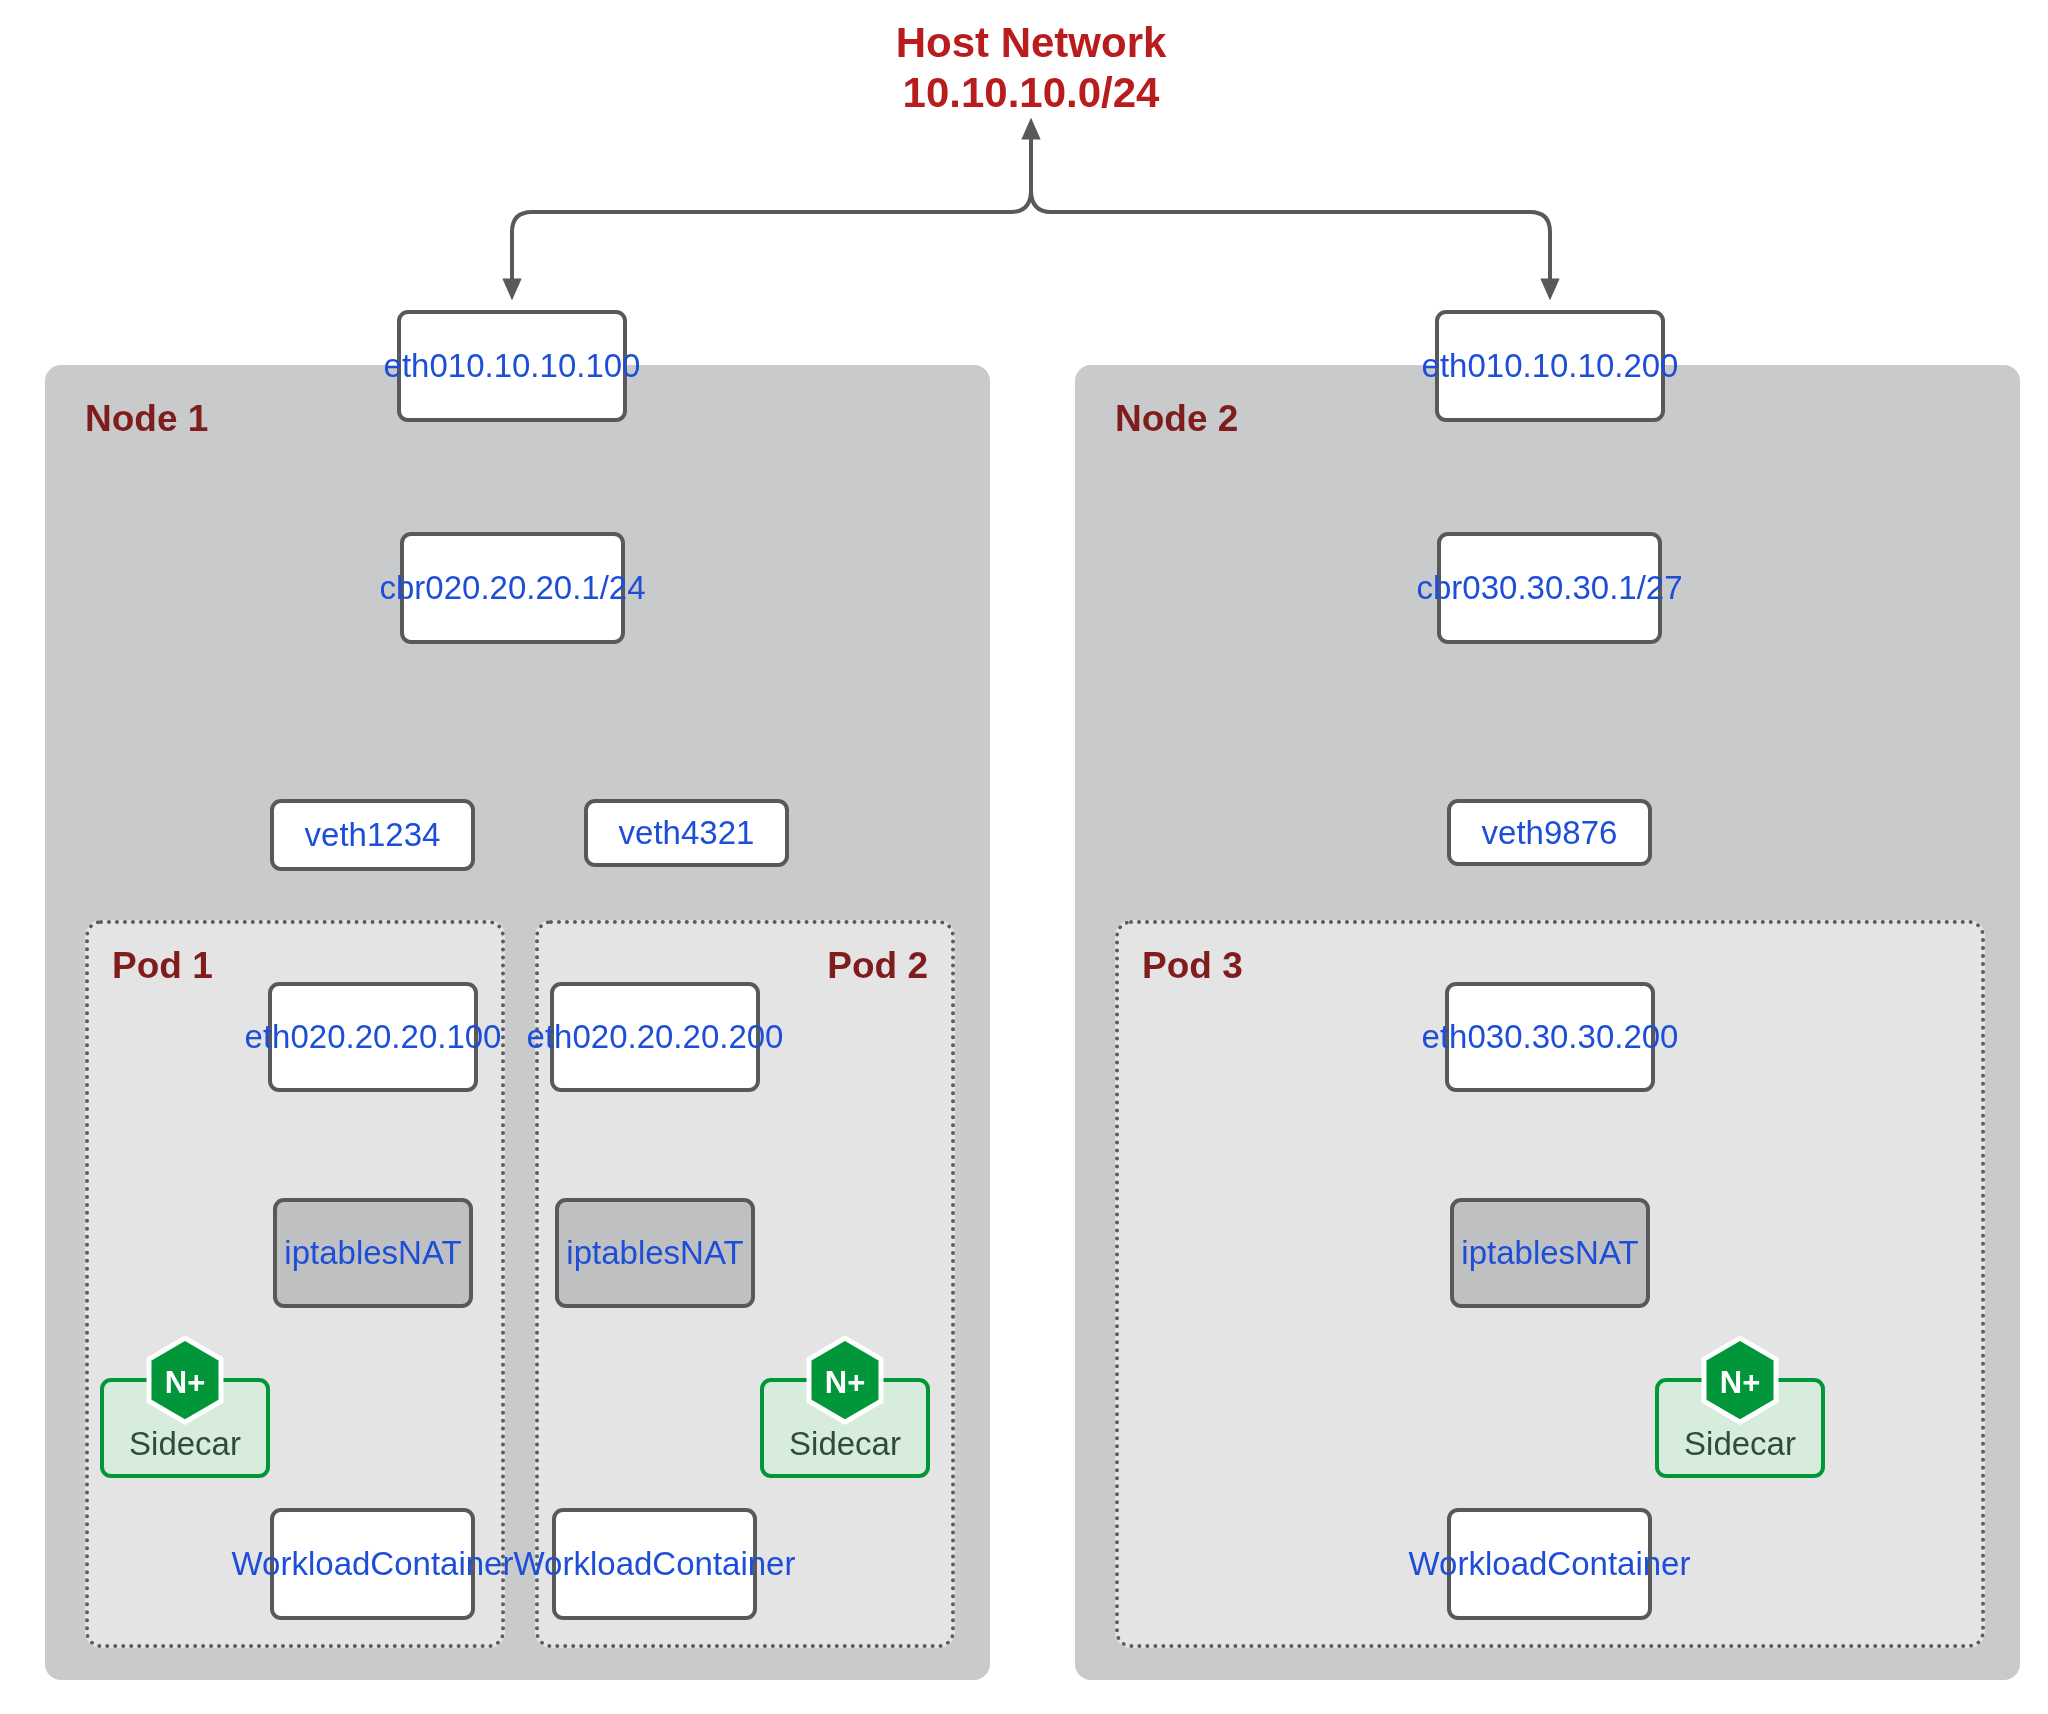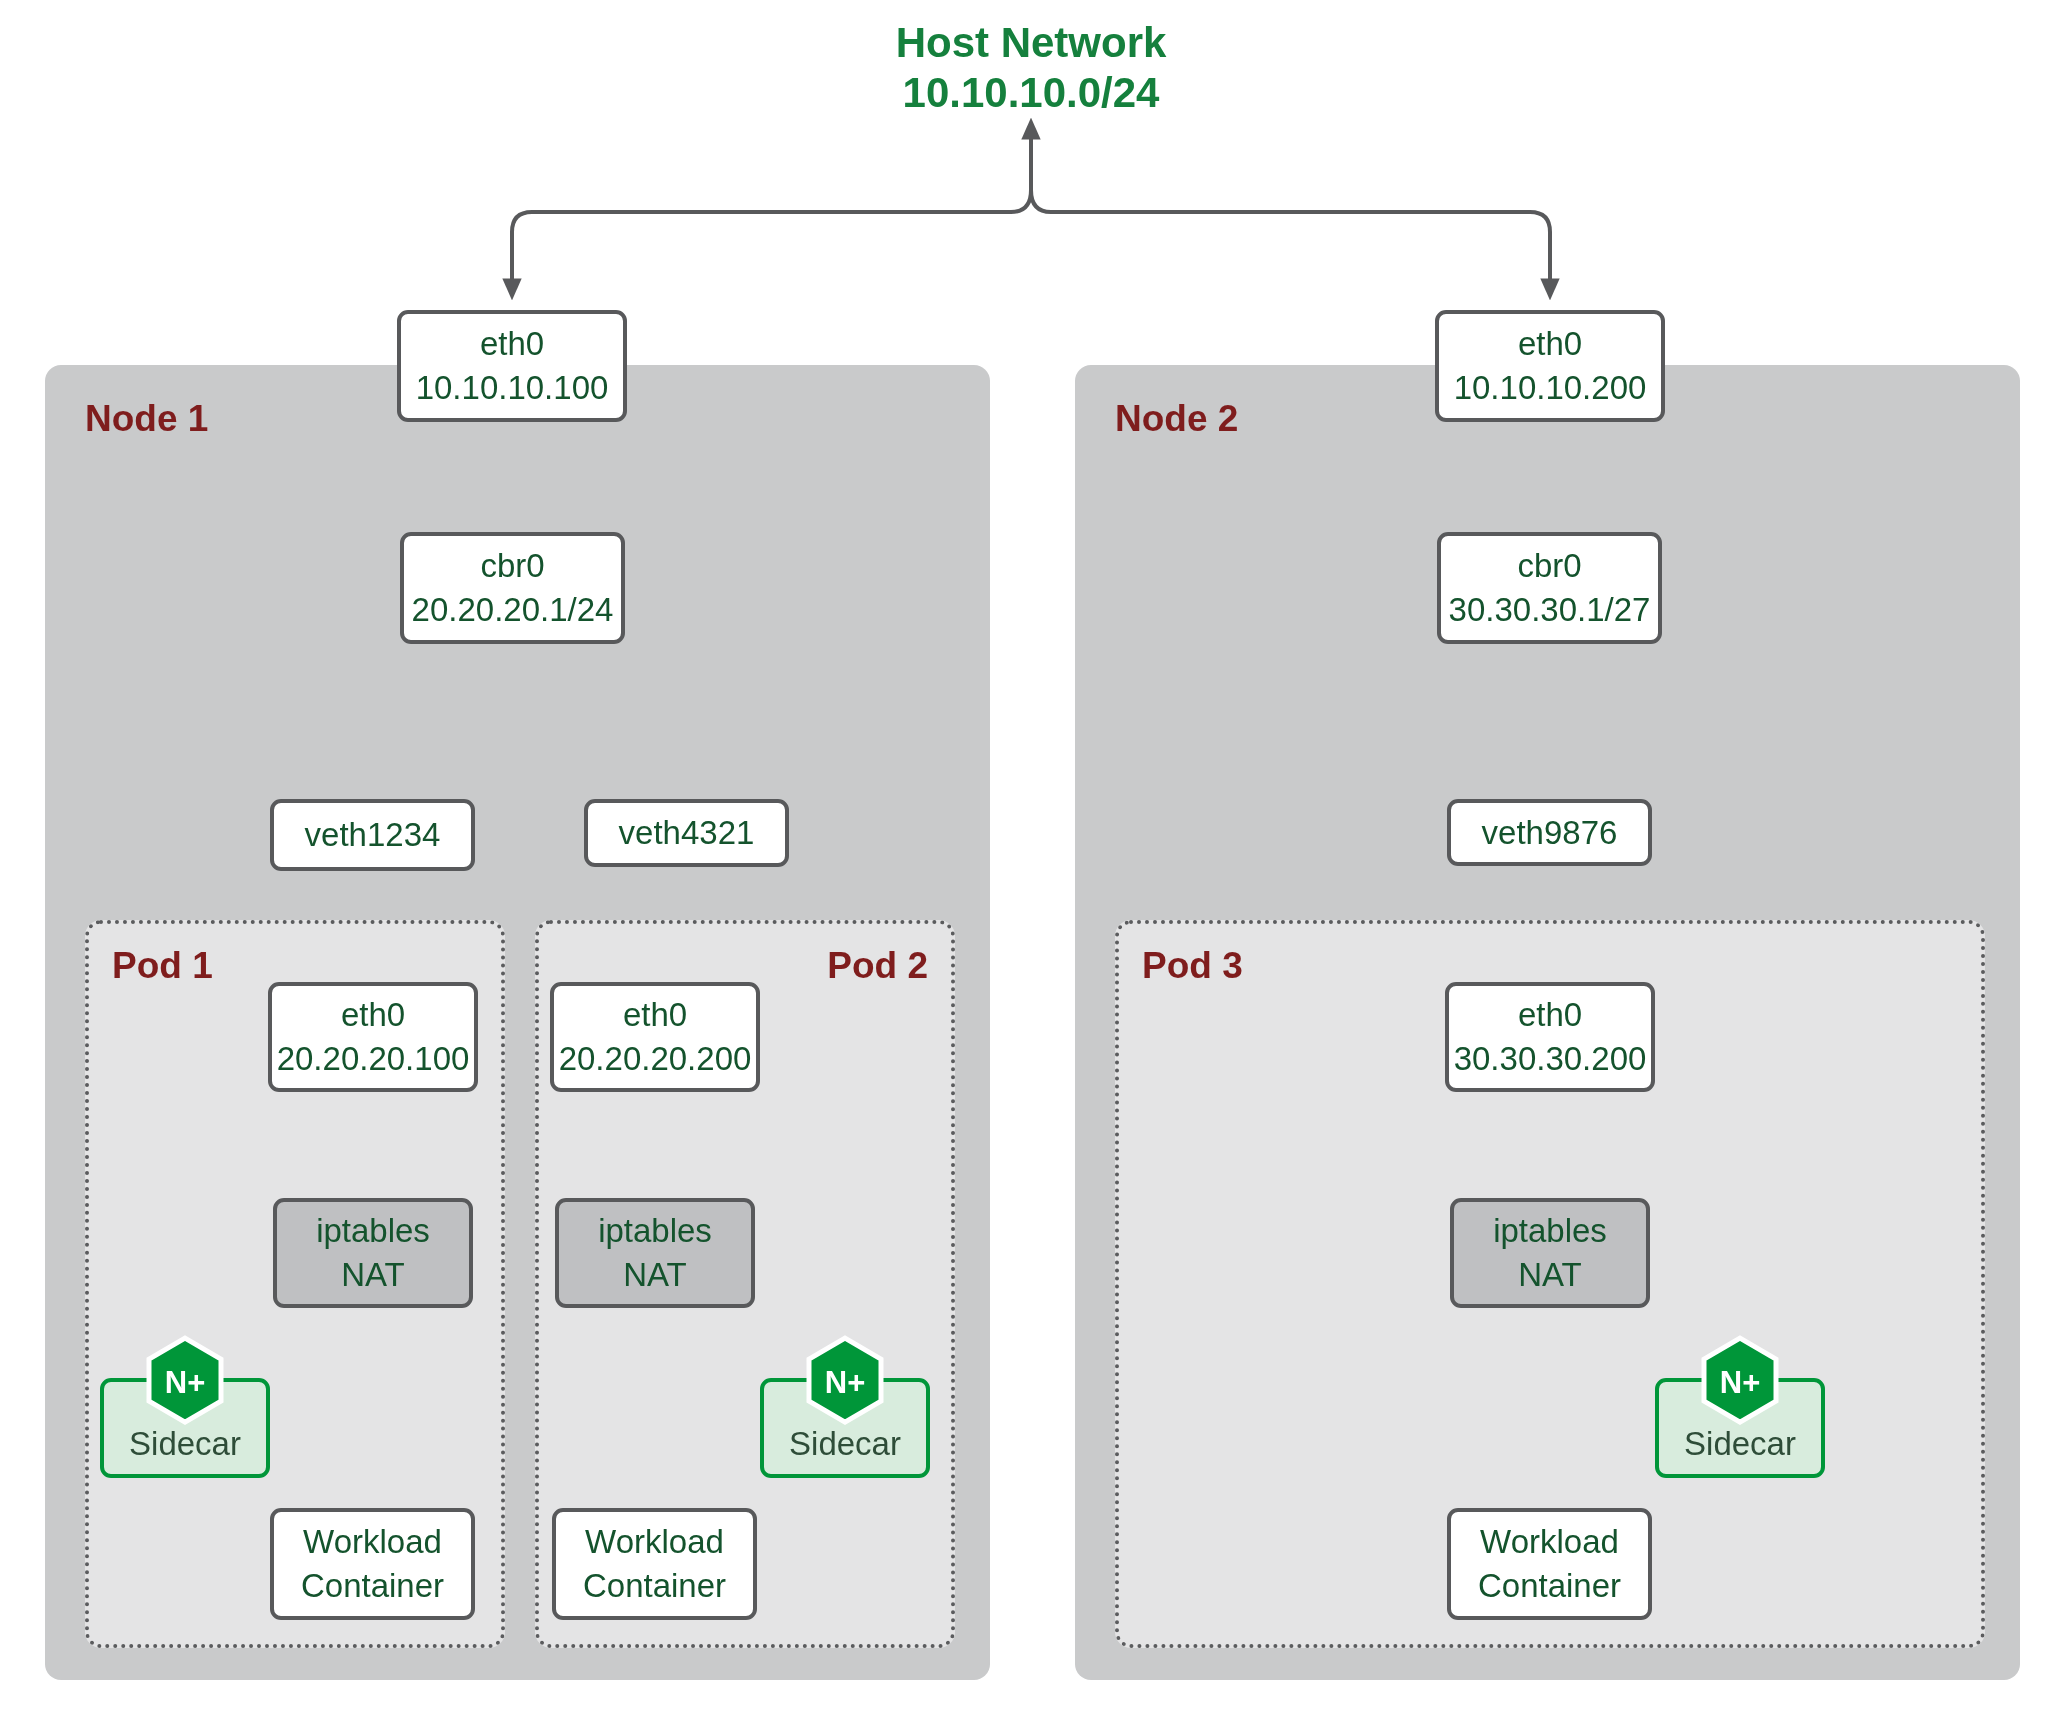--- a/index.html
+++ b/index.html
@@ -15,21 +15,21 @@
   }
   .arrows { position: absolute; left: 0; top: 0; width: 2048px; height: 1714px; }
 
   .diagram-title {
     position: absolute;
     left: 781px; top: 18px; width: 500px;
     text-align: center;
     font-size: 42px;
     font-weight: bold;
     line-height: 1.18;
-    color: #15803d;
+    color: #b91c1c;
   }
 
   .node {
     position: absolute;
     background: #c9cacb;
     border-radius: 16px;
   }
   .node-label, .pod-label {
     position: absolute;
     font-size: 37px;
@@ -43,27 +43,27 @@
     border: 4px dotted #5b5c5e;
     border-radius: 16px;
   }
 
   .box {
     position: absolute;
     background: #ffffff;
     border: 4px solid #58595b;
     border-radius: 11px;
     display: flex;
-    flex-direction: column;
+    flex-direction: row;
     align-items: center;
     justify-content: center;
     text-align: center;
     font-size: 33px;
     line-height: 1.32;
-    color: #14532d;
+    color: #1d4ed8;
   }
   .box.nat { background: #bfc0c2; }
 
   .sidecar {
     position: absolute;
     background: #d8ecdd;
     border: 4px solid #009639;
     border-radius: 11px;
     display: flex;
     align-items: flex-end;

